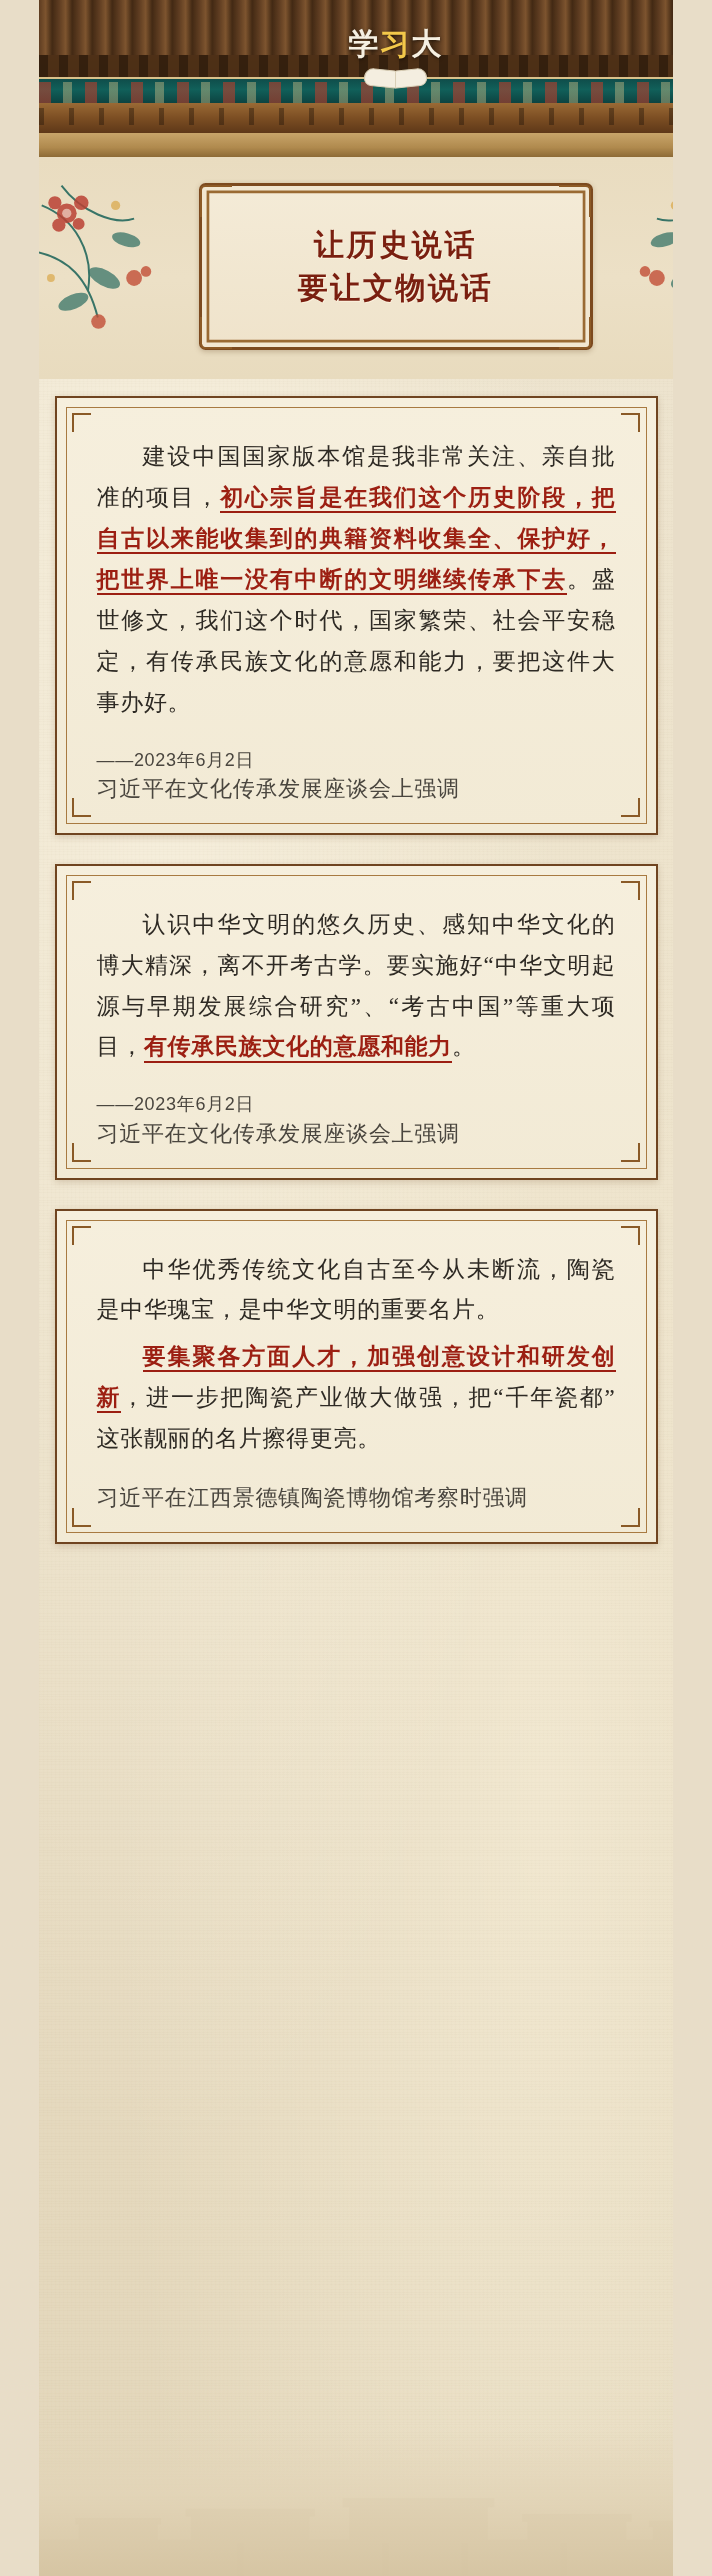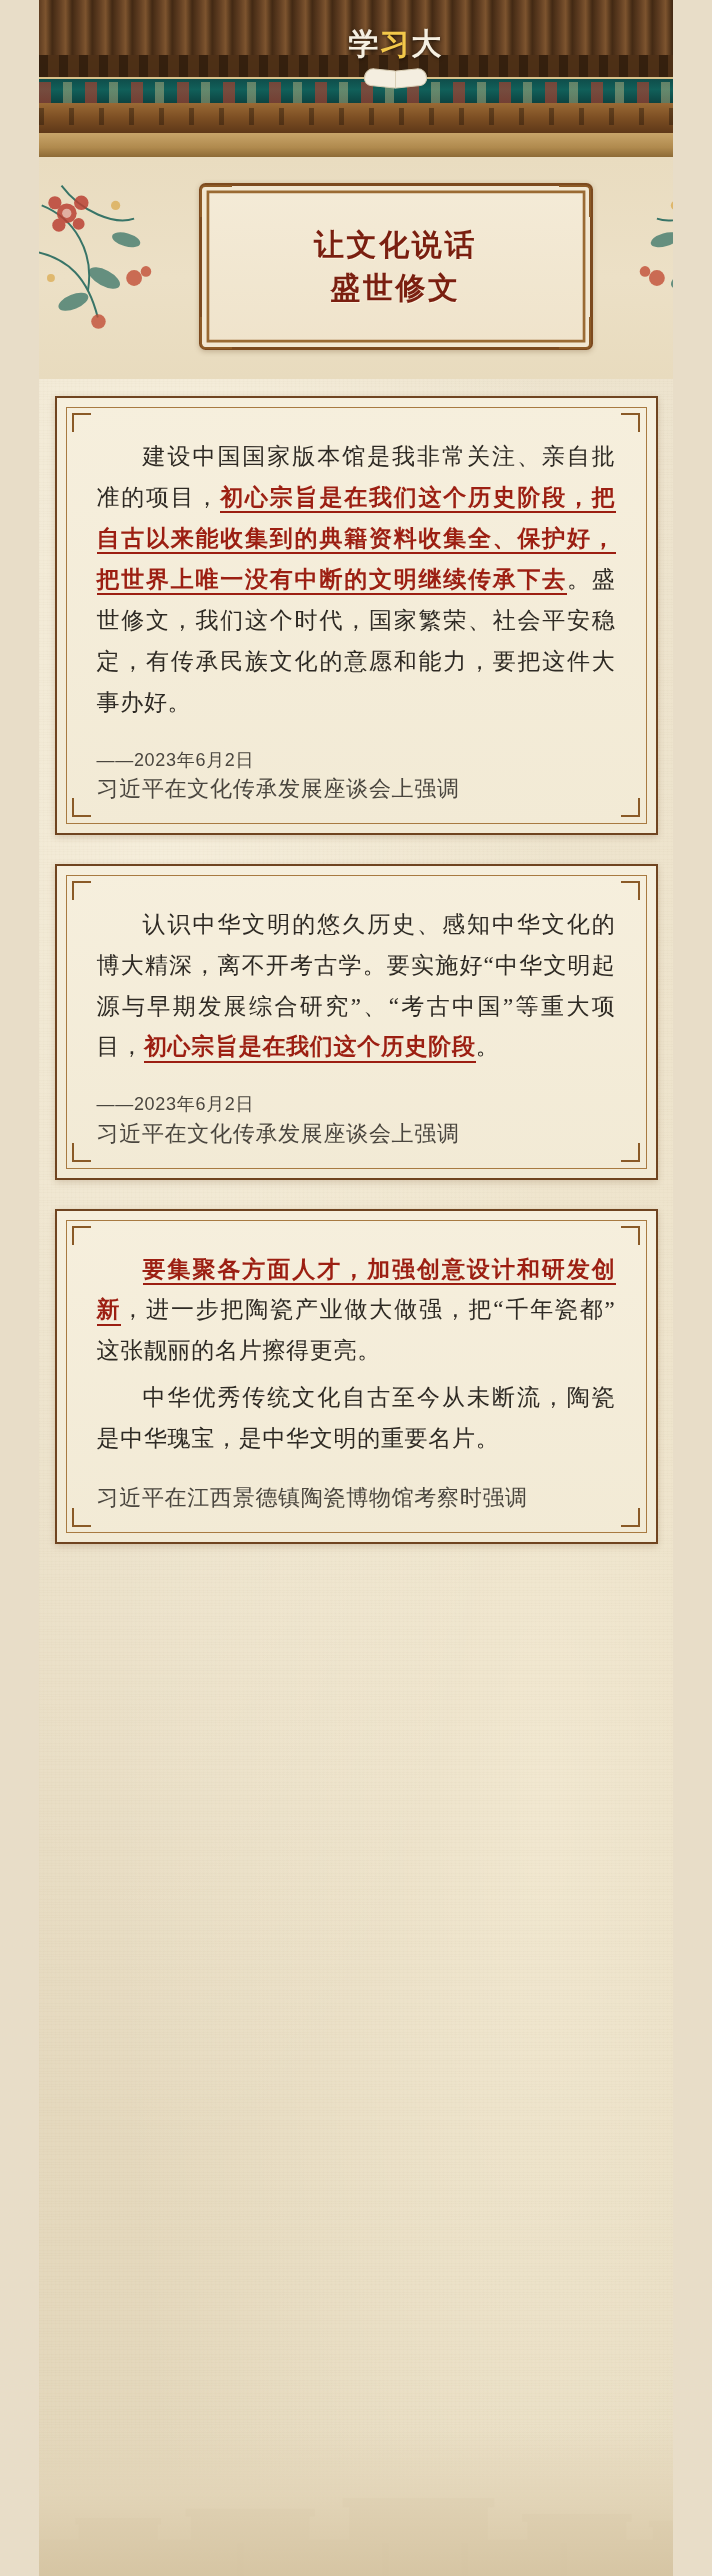--- a/index.html
+++ b/index.html
@@ -376,22 +376,22 @@
         <circle cx="122" cy="40" r="7"></circle>
           <circle cx="24" cy="150" r="6"></circle>
       </g>
     </svg>
 
     <div class="plaque">
       <span class="plaque-corner pc-tl"></span>
       <span class="plaque-corner pc-tr"></span>
       <span class="plaque-corner pc-bl"></span>
       <span class="plaque-corner pc-br"></span>
-      <div class="plaque-line">让文化说话</div>
-      <div class="plaque-line">盛世修文</div>
+      <div class="plaque-line">让历史说话</div>
+      <div class="plaque-line">要让文物说话</div>
     </div>
   </div>
 
   <div class="cards" id="cards-container">
       <div class="card">
         <div class="card-inner">
           <span class="corner-mark cm-tl"></span>
           <span class="corner-mark cm-tr"></span>
           <span class="corner-mark cm-bl"></span>
           <span class="corner-mark cm-br"></span>
@@ -401,35 +401,35 @@
             <div class="attrib-src">习近平在文化传承发展座谈会上强调</div>
           </div>
         </div>
       </div>
       <div class="card">
         <div class="card-inner">
           <span class="corner-mark cm-tl"></span>
           <span class="corner-mark cm-tr"></span>
           <span class="corner-mark cm-bl"></span>
           <span class="corner-mark cm-br"></span>
-          <p class="para"><span>认识中华文明的悠久历史、感知中华文化的博大精深，离不开考古学。要实施好“中华文明起源与早期发展综合研究”、“考古中国”等重大项目，</span><span class="hl">初心宗旨是在我们这个历史阶段</span><span>。</span></p>
+          <p class="para"><span>认识中华文明的悠久历史、感知中华文化的博大精深，离不开考古学。要实施好“中华文明起源与早期发展综合研究”、“考古中国”等重大项目，</span><span class="hl">有传承民族文化的意愿和能力</span><span>。</span></p>
           <div class="attrib">
             <div class="attrib-date">——2023年6月2日</div>
             <div class="attrib-src">习近平在文化传承发展座谈会上强调</div>
           </div>
         </div>
       </div>
       <div class="card">
         <div class="card-inner">
           <span class="corner-mark cm-tl"></span>
           <span class="corner-mark cm-tr"></span>
           <span class="corner-mark cm-bl"></span>
           <span class="corner-mark cm-br"></span>
+          <p class="para"><span>中华优秀传统文化自古至今从未断流，陶瓷是中华瑰宝，是中华文明的重要名片。</span></p>
           <p class="para"><span class="hl">要集聚各方面人才，加强创意设计和研发创新</span><span>，进一步把陶瓷产业做大做强，把“千年瓷都”这张靓丽的名片擦得更亮。</span></p>
-          <p class="para"><span>中华优秀传统文化自古至今从未断流，陶瓷是中华瑰宝，是中华文明的重要名片。</span></p>
           <div class="attrib">
             <div class="attrib-src">习近平在江西景德镇陶瓷博物馆考察时强调</div>
           </div>
         </div>
       </div>
     </div>
 
   <div class="footer">
     <svg class="sky-silhouette" viewBox="0 0 1080 150" preserveAspectRatio="none">
       <g fill="#9a8156" opacity="0.55">

